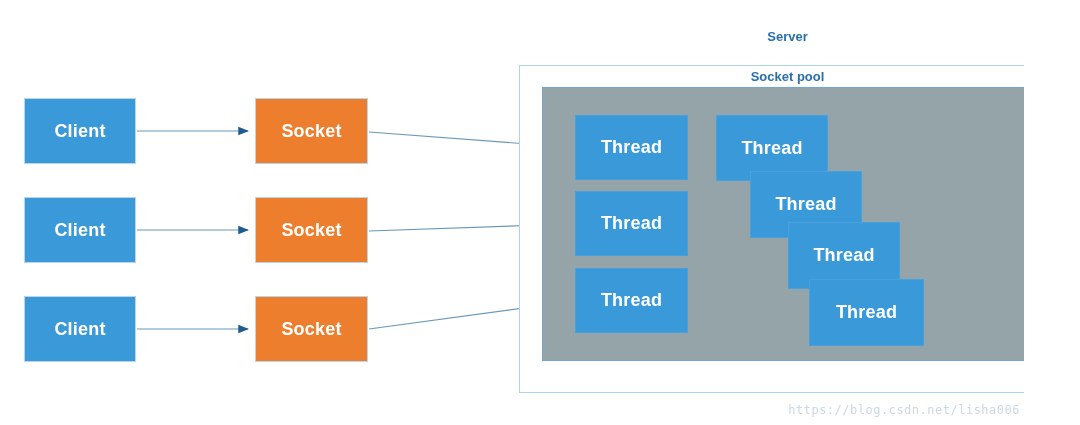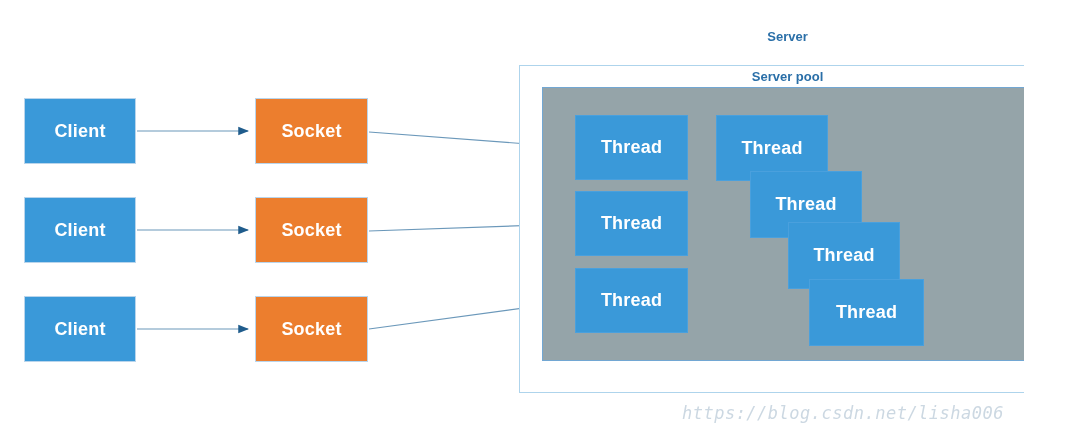--- a/index.html
+++ b/index.html
@@ -52,26 +52,25 @@
     font-size:13px;font-weight:600;
   }
   .pool-box{
     position:absolute;left:542px;top:87px;width:484px;height:274px;
     background:var(--pool-fill,#95a4a9);
     border:1px solid var(--pool-border,#72a7d3);
     box-sizing:border-box;
   }
   .arrows{position:absolute;left:0;top:0;width:1080px;height:425px;pointer-events:none;}
   .watermark{
-    position:absolute;right:20px;top:403px;
+    position:absolute;right:4px;top:403px;
     font-family:"DejaVu Sans Mono", monospace;
-    font-size:17px;
+    font-size:12px;
     color:var(--watermark-color,#ccd8e2);
     letter-spacing:.5px;
-    font-style:italic;
   }
 </style>
 </head>
 <body>
 
 <div class="canvas">
 
   <svg class="arrows" viewBox="0 0 1080 425">
     <defs>
       <marker id="ah" viewBox="0 0 10 10" refX="9" refY="5" markerWidth="9" markerHeight="9" orient="auto-start-reverse">
@@ -83,21 +82,21 @@
       <line x1="137" y1="230" x2="248" y2="230" marker-end="url(#ah)"></line>
       <line x1="137" y1="329" x2="248" y2="329" marker-end="url(#ah)"></line>
       <line x1="369" y1="132" x2="568" y2="147" marker-end="url(#ah)"></line>
       <line x1="369" y1="231" x2="568" y2="224" marker-end="url(#ah)"></line>
       <line x1="369" y1="329" x2="568" y2="302" marker-end="url(#ah)"></line>
     </g>
   </svg>
 
   <div class="server-label">Server</div>
   <div class="server-box"></div>
-  <div class="pool-label">Server pool</div>
+  <div class="pool-label">Socket pool</div>
   <div class="pool-box"></div>
 
   <div class="node client" style="top:98px">Client</div>
   <div class="node client" style="top:197px">Client</div>
   <div class="node client" style="top:296px">Client</div>
 
   <div class="node socket" style="top:98px">Socket</div>
   <div class="node socket" style="top:197px">Socket</div>
   <div class="node socket" style="top:296px">Socket</div>
 

